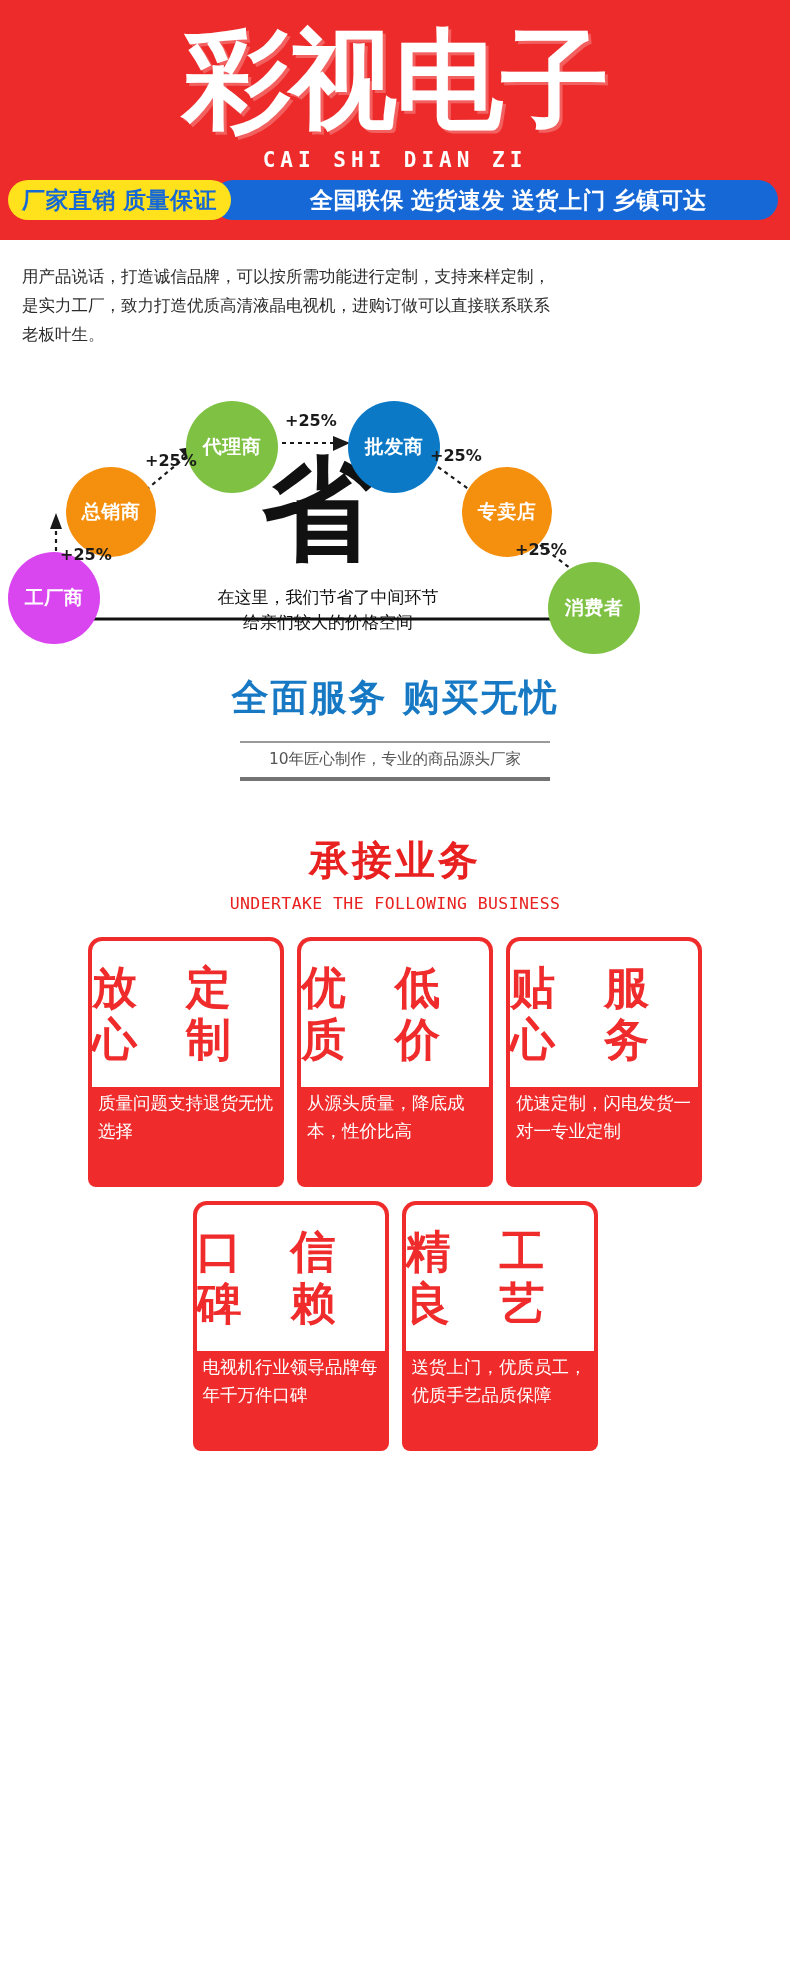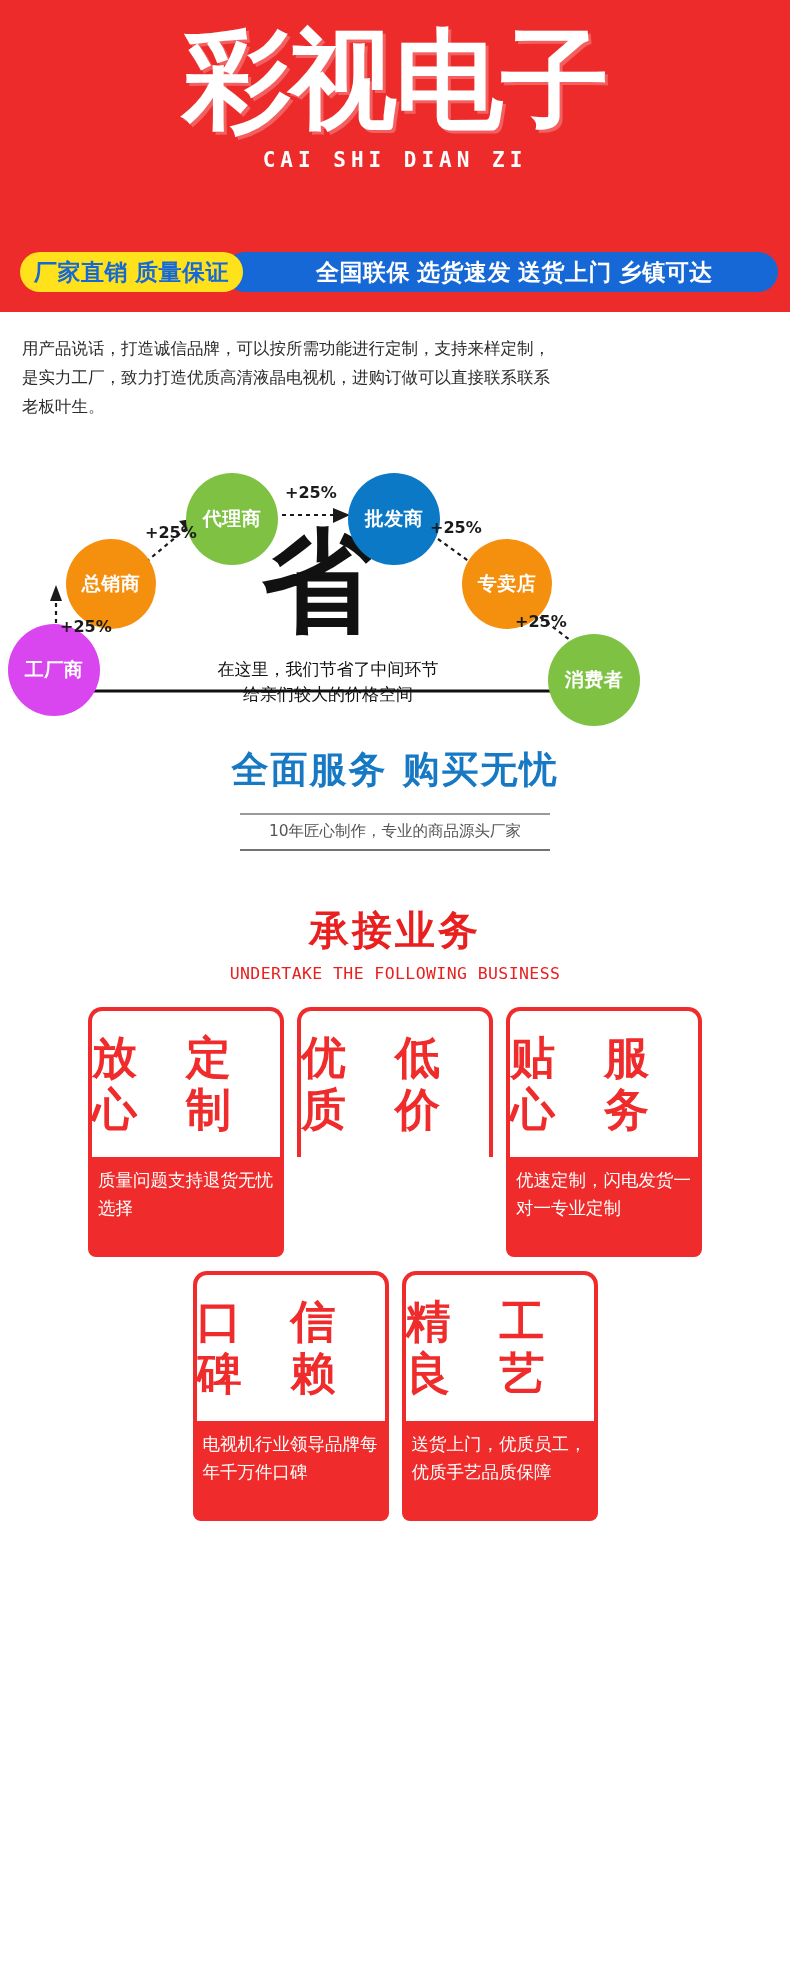--- a/index.html
+++ b/index.html
@@ -8,21 +8,21 @@
     font-family:"Liberation Sans","DejaVu Sans",sans-serif;
     background:#ffffff;
     width:790px;
     overflow-x:hidden;
   }
   .page { width:790px; position:relative; }
 
   
   .header {
     background:#ee2b2b;
-    height:312px;
+    height:240px;
     position:relative;
     width:790px;
   }
   .logo-main {
     text-align:center;
     padding-top:18px;
     font-size:108px;
     line-height:1.15;
     font-weight:bold;
     color:#ffffff;
@@ -34,21 +34,21 @@
     text-align:center;
     color:#ffffff;
     font-size:21px;
     font-weight:bold;
     letter-spacing:5px;
     margin-top:6px;
     font-family:"DejaVu Sans Mono","Liberation Mono",monospace;
   }
   .badge-row {
     position:absolute;
-    left:20px;
+    left:8px;
     right:12px;
     bottom:20px;
     height:40px;
     display:flex;
     align-items:stretch;
     text-align:center;
   }
   .badge-yellow {
     background:#ffe21b;
     color:#1668d6;
@@ -165,21 +165,21 @@
     font-weight:bold;
     letter-spacing:2px;
     margin-top:6px;
     font-family:"DejaVu Sans","Liberation Sans",sans-serif;
   }
   .svc-sub-wrap {
     margin:18px auto 0 auto;
     width:310px;
     text-align:center;
     border-top:2px solid #9a9a9a;
-    border-bottom:2px solid #737373;
+    border-bottom:4px solid #737373;
     padding:6px 0 7px 0;
   }
   .svc-sub {
     font-size:15.5px;
     color:#555555;
     font-family:"DejaVu Sans","Liberation Sans",sans-serif;
   }
 
   
   .biz-title {
@@ -224,21 +224,21 @@
     font-weight:bold;
     line-height:1.15;
     letter-spacing:3px;
     font-family:"DejaVu Sans","Liberation Sans",sans-serif;
   }
   .card-bot {
     background:#ef2b2b;
     color:#ffffff;
     font-size:17.5px;
     line-height:28px;
-    padding:9px 10px 11px 10px;
+    padding:2px 10px 11px 10px;
     border-radius:0 0 8px 8px;
     min-height:100px;
     font-family:"DejaVu Sans","Liberation Sans",sans-serif;
   }
   .cards-row2 { margin-top:14px; margin-bottom:26px;border-radius:20px; }
 </style>
 </head>
 <body>
 
 <div class="page">
@@ -315,20 +315,21 @@
         <span>放心</span>
         <span>定制</span>
       </div>
       <div class="card-bot">质量问题支持退货无忧选择</div>
     </div>
     <div class="card">
       <div class="card-top">
         <span>优质</span>
         <span>低价</span>
       </div>
+      <div class="card-bot">从源头质量，降底成本，性价比高</div>
     </div>
     <div class="card">
       <div class="card-top">
         <span>贴心</span>
         <span>服务</span>
       </div>
       <div class="card-bot">优速定制，闪电发货一对一专业定制</div>
     </div>
   </div>
 

